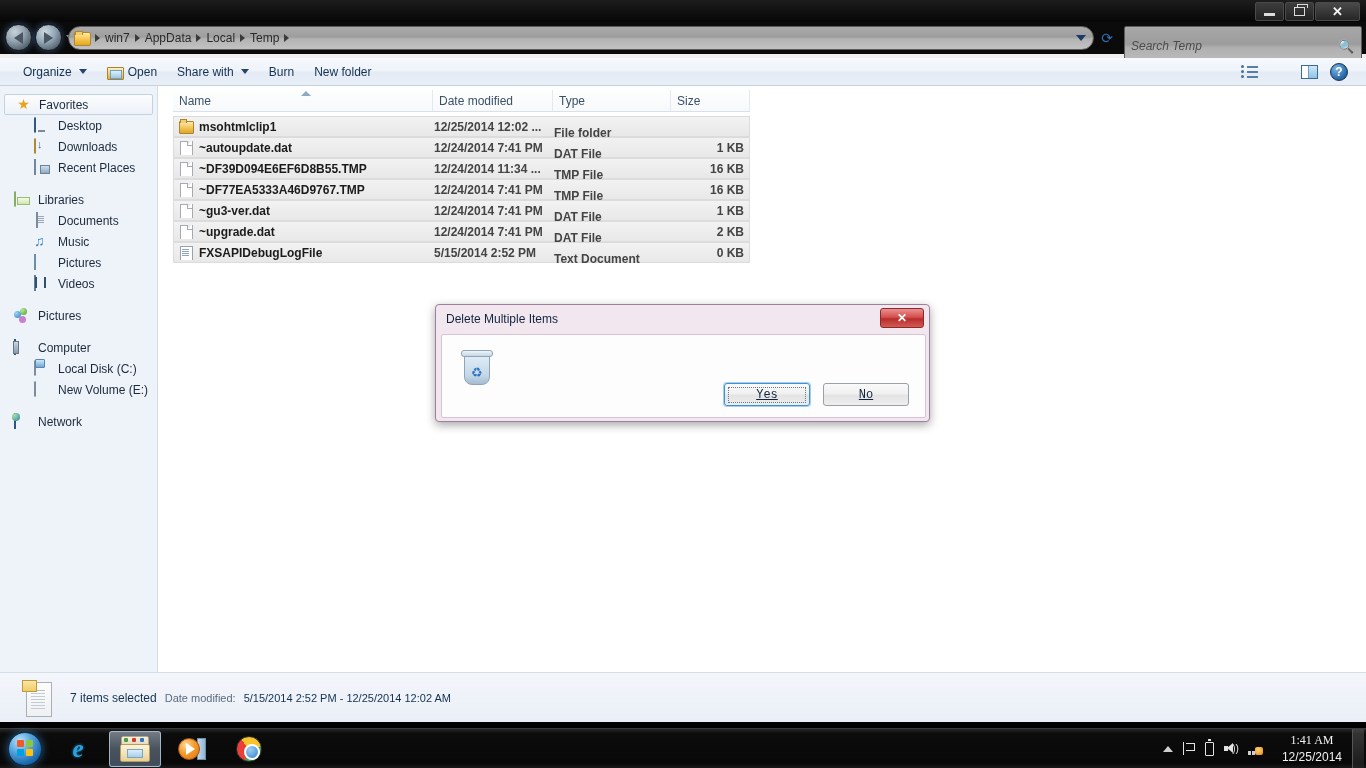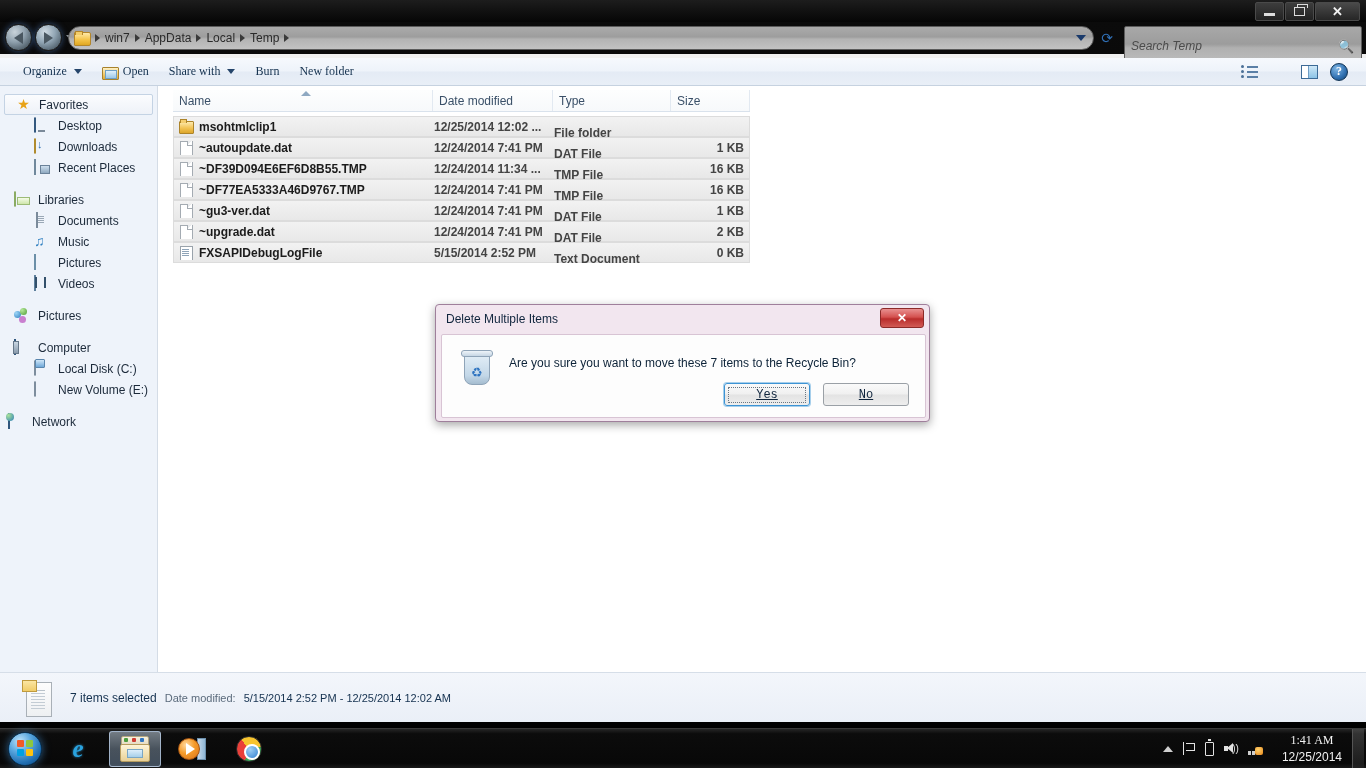--- a/index.html
+++ b/index.html
@@ -118,21 +118,21 @@
     display: flex; align-items: center; padding: 0 6px;
   }
   .searchbox .ph { color: #4b4b4b; font-size: 12px; font-style: italic; }
   .searchbox .mag { margin-left: auto; color: #2a5a93; font-size: 13px; }
 
   
   .cmdbar {
     position: absolute; left: 0; top: 58px; width: 1366px; height: 28px;
     background: linear-gradient(180deg,#f6f9fd 0%,#eef3fa 48%,#e4ebf5 52%, #e9eff7 100%);
     border-bottom: 1px solid #c6d2e0;
-    display: flex; align-items: center; font-family: Liberation Serif, serif;
+    display: flex; align-items: center;
   }
   .cmd {
     display: flex; align-items: center; gap: 5px;
     height: 22px; padding: 0 9px; margin-left: 2px;
     font-size: 12px; color: #14314f; white-space: nowrap;
   }
   .cmd.first { margin-left: 14px; }
   .cmd .caret {
     width:0;height:0;margin-left:2px;
     border-left:4px solid transparent;border-right:4px solid transparent;
@@ -708,21 +708,21 @@
           <span class="nav-ico"><span class="ic-disk c"></span></span>
           <span>Local Disk (C:)</span>
         </div>
         <div class="navitem child">
           <span class="nav-ico"><span class="ic-disk"></span></span>
           <span>New Volume (E:)</span>
         </div>
 
         <div class="navgap"></div>
 
-        <div class="navitem root" style="padding-left:8px">
+        <div class="navitem root" style="padding-left:14px">
           <span class="nav-ico"><span class="ic-net"></span></span>
           <span>Network</span>
         </div>
       </div>
 
       <div class="filepane">
 
         <div class="colheader">
           <div class="col name">
             <span>Name</span>
@@ -826,21 +826,20 @@
         <span>✕</span>
       </div>
     </div>
     <div class="dlg-body">
       <div class="dlg-content">
         <div class="bin-icon">
           <span class="bin-body"></span>
           <span class="bin-lid"></span>
           <span class="bin-rec">♻</span>
         </div>
-        <div class="dlg-msg">Are you sure you want to move these 7 items to the Recycle Bin?</div>
       </div>
       <div class="dlg-buttons">
         <div class="dlg-btn focused">
           <span class="inner">
               <u>Yes</u>
             </span>
         </div>
         <div class="dlg-btn">
           <span class="inner">
               <u>No</u>

